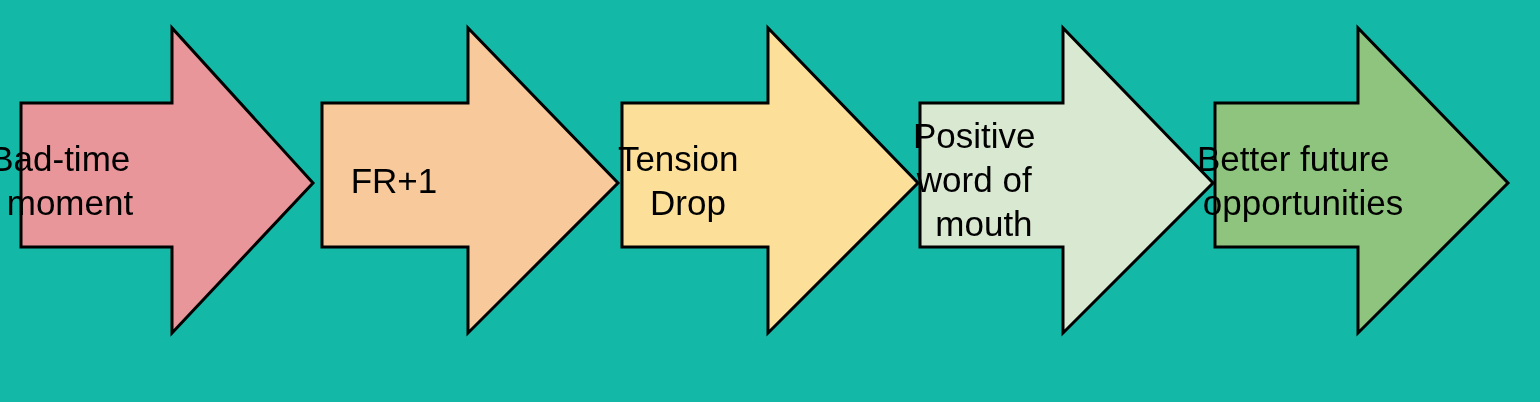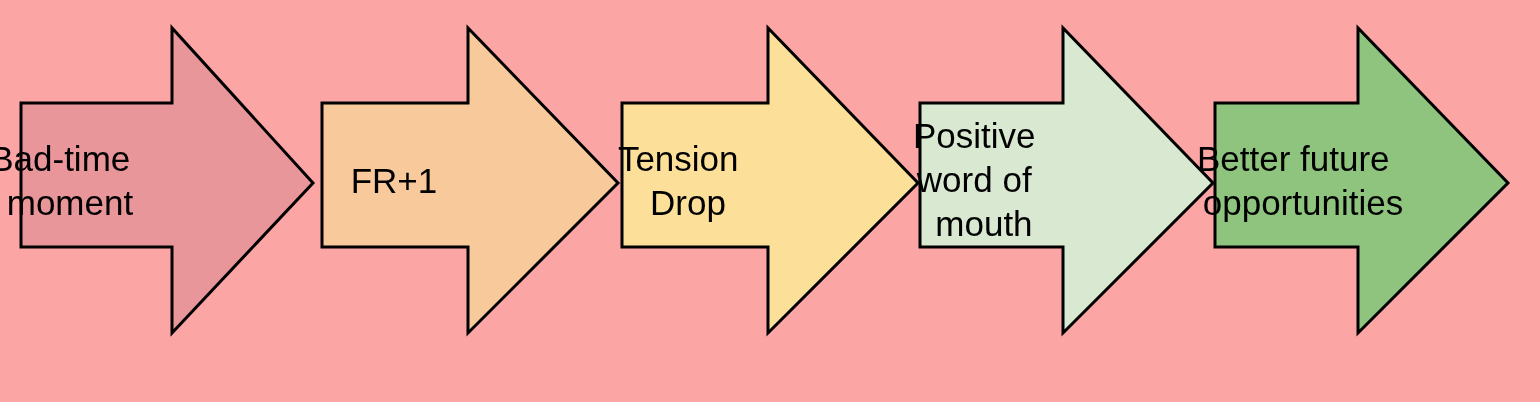--- a/index.html
+++ b/index.html
@@ -7,21 +7,21 @@
     padding: 0;
     background: #ffffff;
   }
   body {
     font-family: "Liberation Sans", sans-serif;
   }
   #canvas {
     position: relative;
     width: 1540px;
     height: 402px;
-    background: #fca5a5;
+    background: #14b8a6;
     overflow: hidden;
   }
   #flow-svg {
     position: absolute;
     left: 0;
     top: 0;
     width: 1540px;
     height: 402px;
     display: block;
   }

